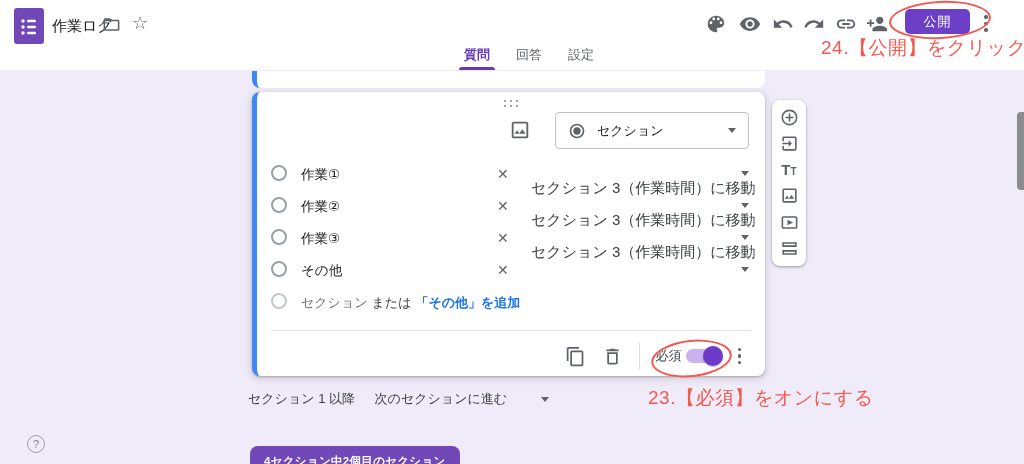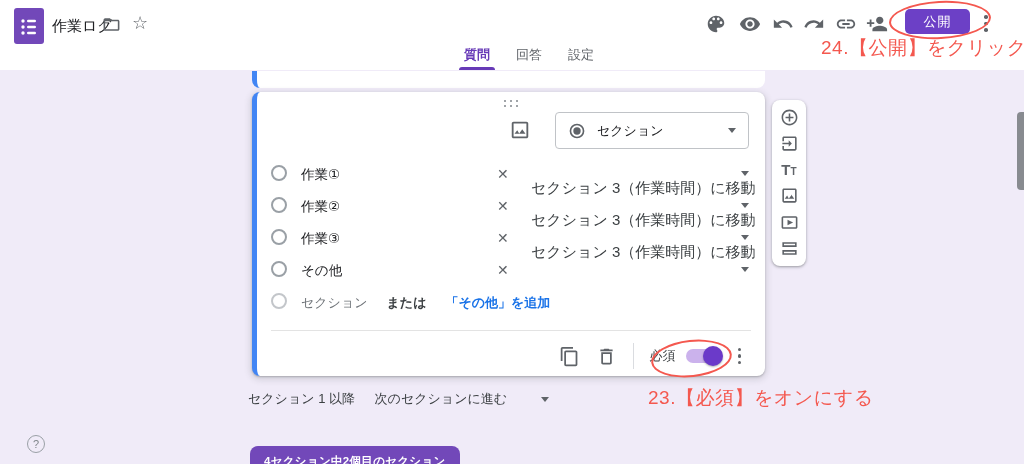--- a/index.html
+++ b/index.html
@@ -54,30 +54,30 @@
 
   .opt-rows { position:absolute; left:0; top:66px; right:0; }
   .opt-row { position:relative; height:32px;padding-left:14px; }
   .radio { position:absolute; left:14px; top:7px; width:16px; height:16px; border:2px solid #9aa0a6; border-radius:50%; }
   .radio.dim { border-color:#c3c6ca; }
   .opt-label { position:absolute; left:44px; top:8px; font-size:13.5px; color:#202124; }
   .opt-x { position:absolute; left:240px; top:7px; font-size:14px; color:#5f6368; cursor:pointer; line-height:18px; }
   .opt-route { position:absolute; left:274px; top:21px; font-size:15px; color:#3c4043; cursor:pointer; white-space:nowrap; }
   .opt-caret { position:absolute; right:16px; top:13px; cursor:pointer; }
   .add-line { position:absolute; left:44px; top:8px; font-size:13px; color:#70757a; white-space:nowrap; }
-  .add-line .or { color:#3c4043; font-weight:bold; margin:0 19px; }
+  .add-line .or { color:#3c4043; font-weight:normal; margin:0 4px; }
   .add-line .link { color:#1a73e8; font-weight:bold; cursor:pointer; }
 
   .card-divider { position:absolute; left:14px; right:14px; top:238px; height:1px; background:#e3e3e3; }
   .card-footer { position:absolute; left:0; right:0; top:244px; height:40px; display:flex; align-items:center;
     justify-content:flex-end; padding-right:24px; }
   .ftr-ic { width:21px; height:21px; cursor:pointer; }
   .ftr-div { width:1px; height:26px; background:#dadce0; margin:0 16px; }
   .ftr-gap { width:16px; }
-  .req-label { font-size:13px; color:#3c4043; margin-right:10px; }
+  .req-label { font-size:13px; color:#3c4043; margin-right:4px; }
   .toggle { position:relative; width:34px; height:14px; border-radius:7px; background:#cbb2ec; cursor:pointer; margin-right:18px; }
   .toggle .knob { position:absolute; right:-3px; top:-3px; width:20px; height:20px; border-radius:50%; background:#6b3ac9;
     box-shadow:0 1px 2px rgba(0,0,0,.3); }
 
   
   .rail { left:772px; top:100px; width:34px; height:166px; background:#fff; border-radius:8px;
     box-shadow:0 1px 2px rgba(60,64,67,.3), 0 1px 3px 1px rgba(60,64,67,.15);
     display:flex; flex-direction:column; align-items:center; justify-content:space-evenly; }
   .rail-ic { width:19px; height:19px; cursor:pointer; }
   .tt-ic { display:flex; align-items:baseline; color:#5f6368; font-weight:bold; cursor:pointer; }

